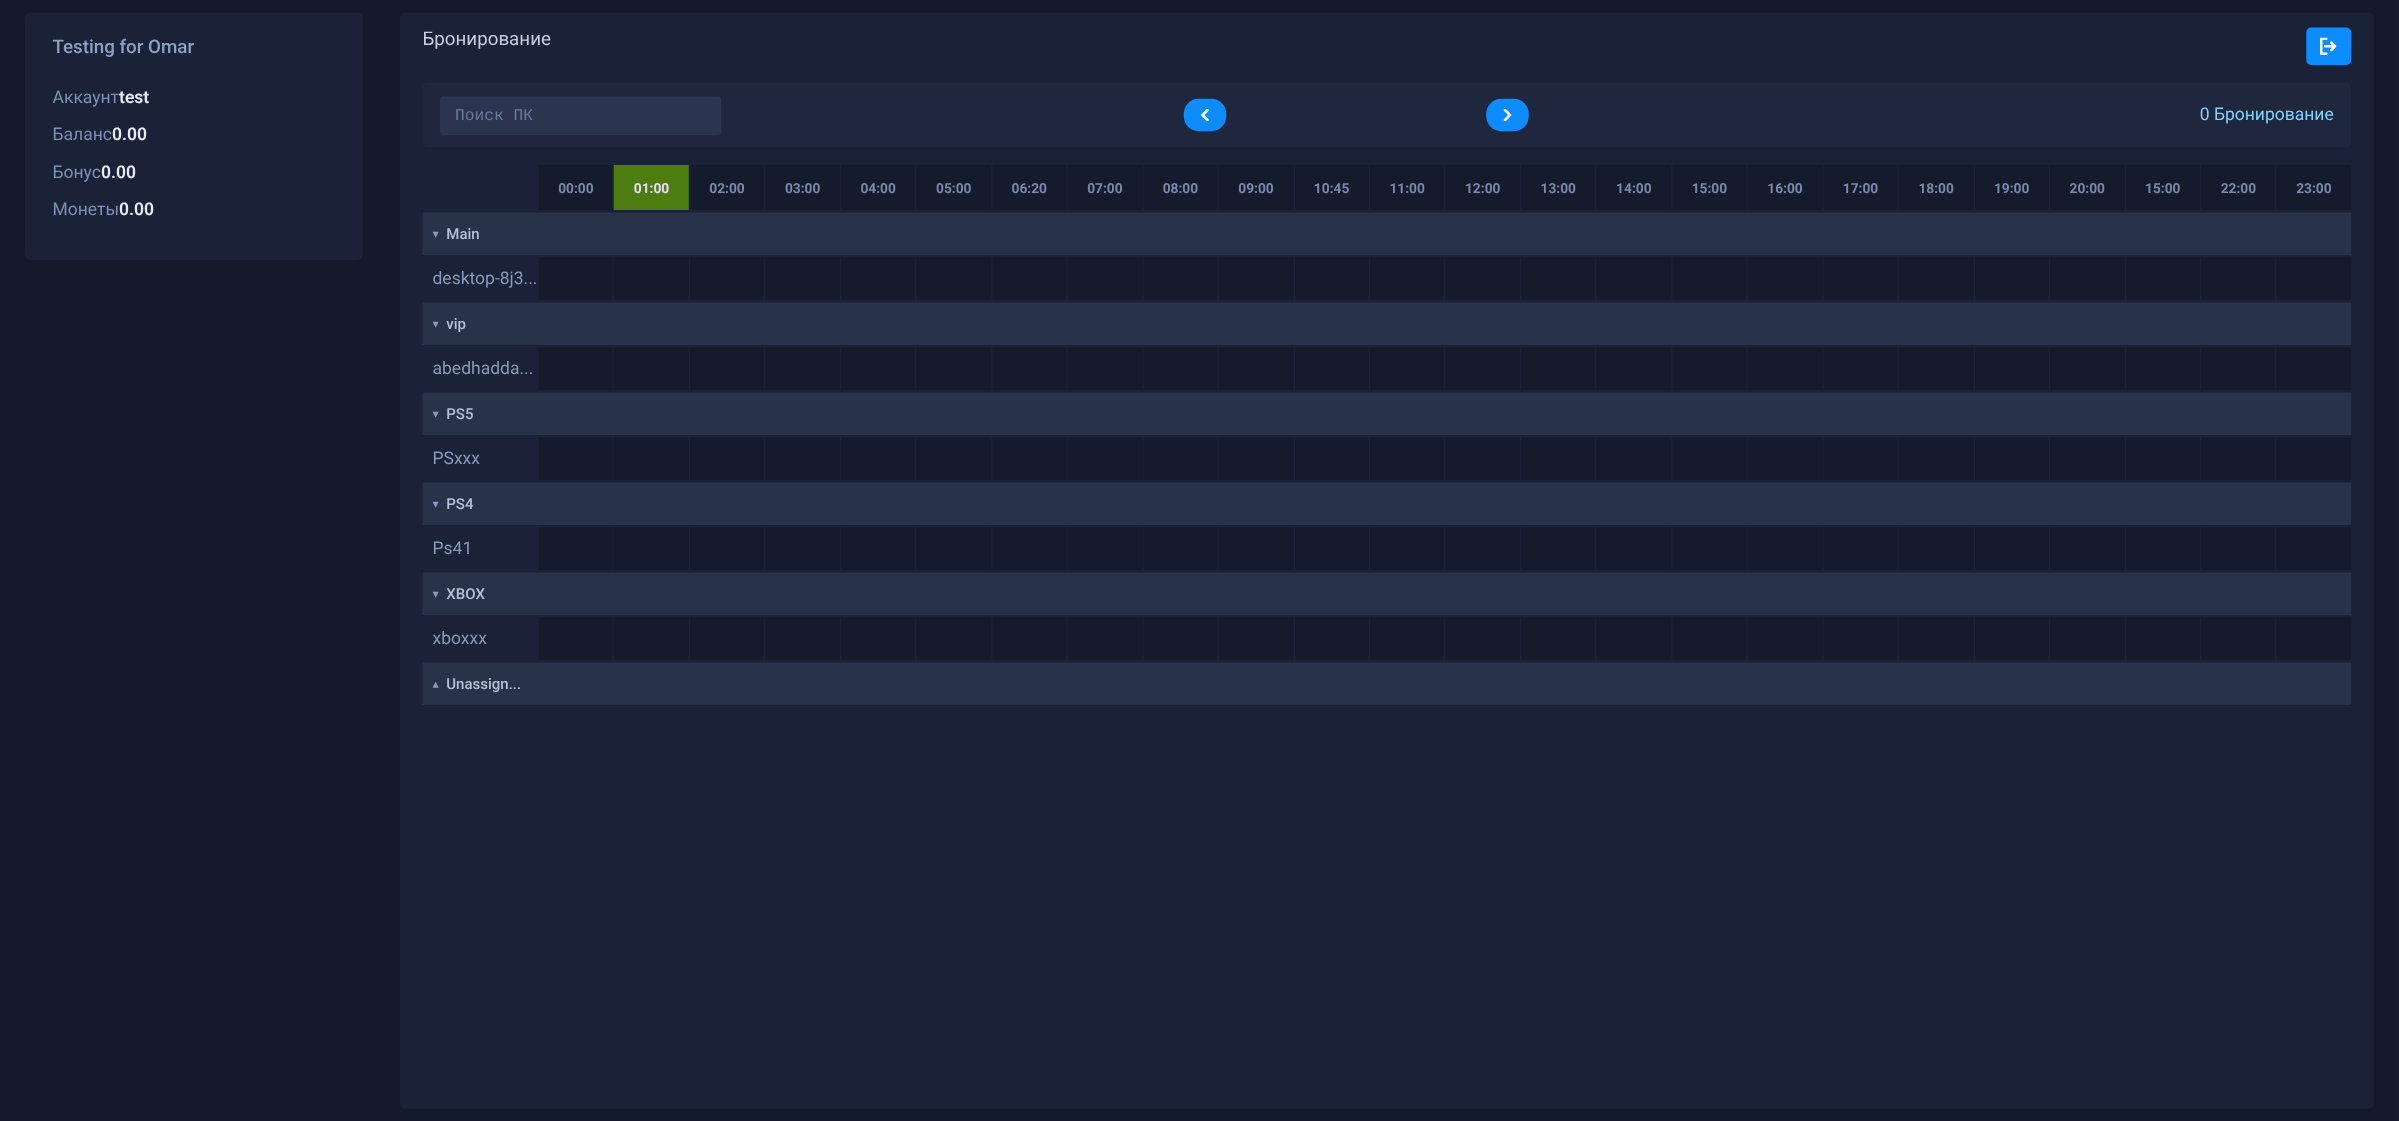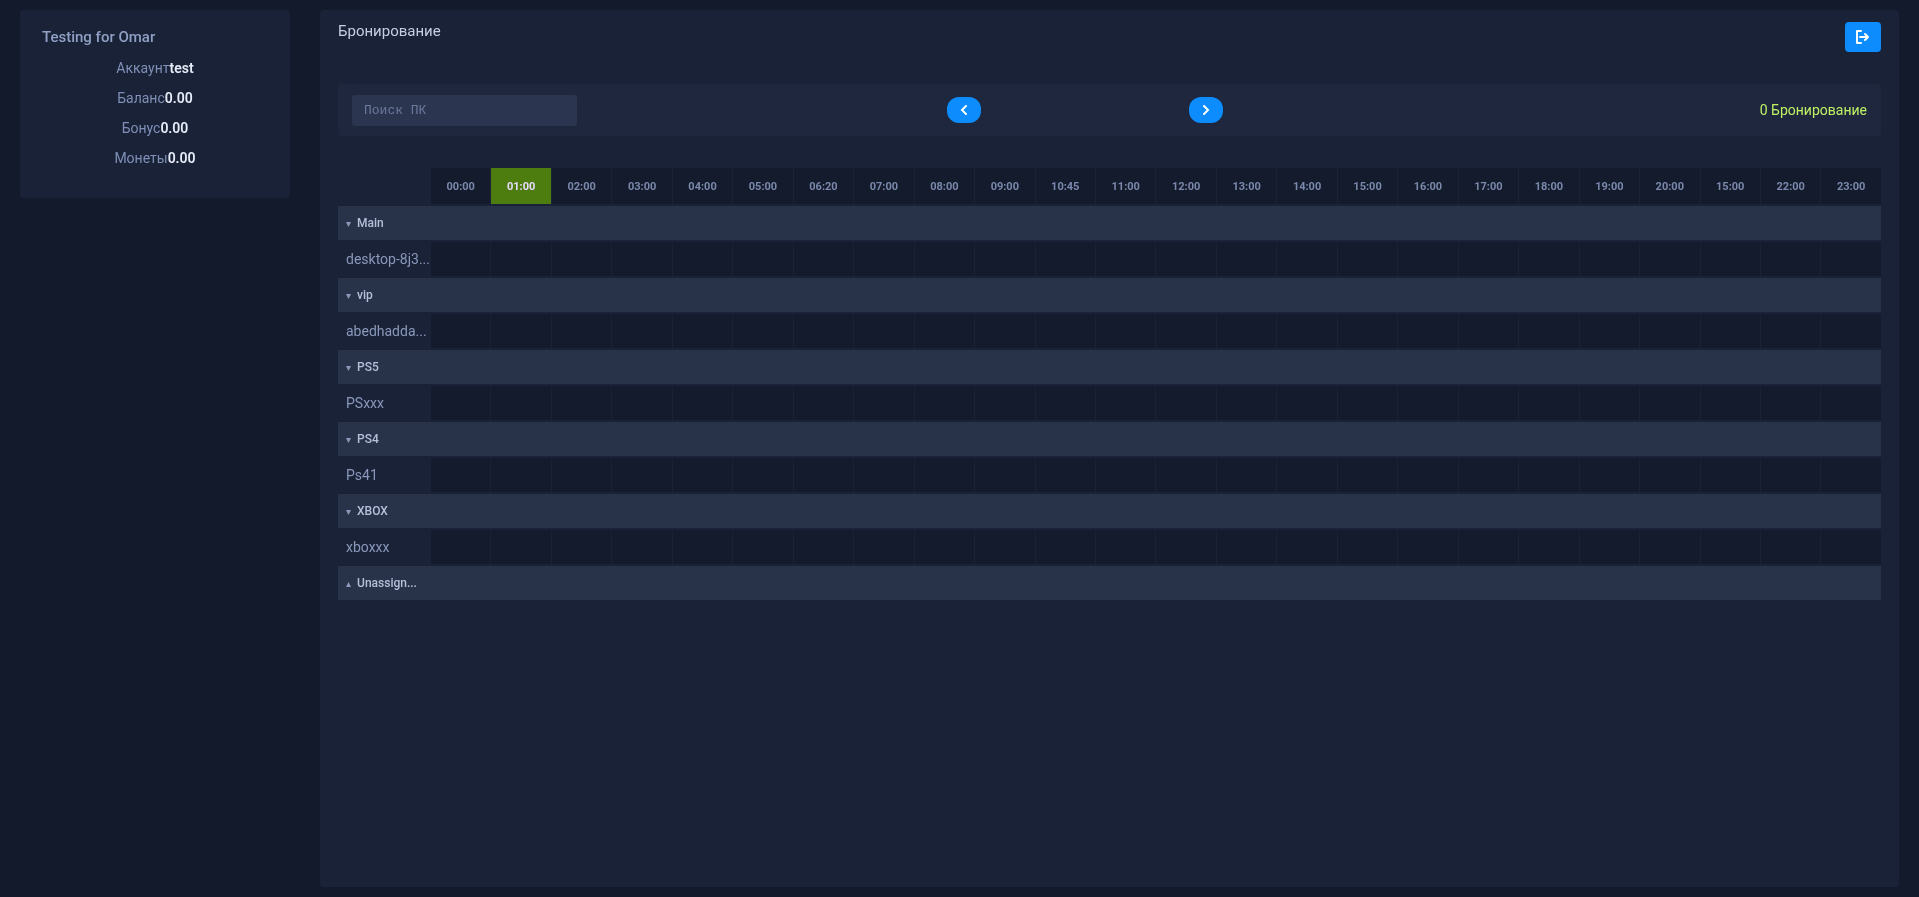--- a/index.html
+++ b/index.html
@@ -8,27 +8,27 @@
     color: #b8c2d6;
     font-family: -apple-system, BlinkMacSystemFont, "Segoe UI", Roboto, sans-serif;
     font-size: 13px;
     width: 1919px;
     height: 897px;
     overflow: hidden;
   }
   .app { display: flex; height: 100%; padding: 10px 20px; gap: 30px; }
   .sidebar { width: 270px; display: flex; flex-direction: column; gap: 10px; }
   .card { background: #1a2238; border-radius: 4px; padding: 18px 22px; }
-  .card-title { color: #8fa0c4; font-size: 15px; margin-bottom: 14px; font-weight: 500; }
-  .kv-row { display: flex; justify-content: center; align-items: center; margin: 14px 0; }
+  .card-title { color: #8fa0c4; font-size: 15px; margin-bottom: 24px; font-weight: 500; }
+  .kv-row { display: flex; justify-content: flex-start; align-items: center; margin: 14px 0; }
   .kv-label { color: #7f8fb5; font-size: 14px; }
   .kv-value { color: #e6ecf7; font-weight: 600; font-size: 14px; }
   .my-bookings { background: #1a2238; border-radius: 4px; padding: 14px 18px; flex: 0 0 auto; min-height: 220px; }
   .my-bookings-title { color: #aeb9d4; font-size: 14px; }
-  .main { flex: 1; background: #1a2238; border-radius: 4px; padding: 12px 18px 24px; display: flex; flex-direction: column; gap: 32px; position: relative; }
+  .main { flex: 1; background: #1a2238; border-radius: 4px; padding: 12px 18px 24px; display: flex; flex-direction: column; gap: 14px; position: relative; }
   .main-header { display: flex; justify-content: space-between; align-items: flex-start; }
   .page-title { color: #c4cee3; font-size: 15px; font-weight: 400; }
   .logout-btn {
     background: #0d8cfd; color: #fff; border: none; border-radius: 4px;
     width: 36px; height: 30px; display: flex; align-items: center; justify-content: center;
     cursor: pointer;
   }
   .controls-row { display: flex; align-items: center; gap: 20px; background: #1e273d; border-radius: 4px; padding: 10px 14px; height: 52px; }
   .search-input {
     background: #2b3550; border: none; color: #cbd4e8; padding: 8px 12px;
@@ -39,21 +39,21 @@
   .date-btn {
     background: #0d8cfd; border: none; width: 34px; height: 26px;
     border-radius: 12px; display: flex; align-items: center; justify-content: center;
     cursor: pointer; color: #fff;
   }
   .date-display {
     background: #0f1525; color: #e6ecf7; padding: 5px 60px; font-size: 13px;
     font-weight: 600; display: flex; align-items: center; justify-content: center;
     height: 26px; margin: 0 -6px; position: relative; z-index: -1; min-width: 220px;
   }
-  .booking-count { margin-left: auto; color: #bef264; font-size: 14px; text-align: center; }
+  .booking-count { margin-left: auto; color: #7dd3fc; font-size: 14px; text-align: center; }
   .grid-wrap { display: flex; flex-direction: column; }
   .time-header { display: flex; height: 36px; font-weight: bold; }
   .row-label-col { width: 92px; flex-shrink: 0; }
   .time-cell {
     flex: 1; display: flex; align-items: center; justify-content: center;
     color: #7a89ab; font-size: 11px; background: #141b2d; margin-left: 1px;
   }
   .time-cell.active { background: #4d7c0f; color: #e9dcff; }
   .group-row {
     display: flex; align-items: center; height: 34px; background: #283248;

